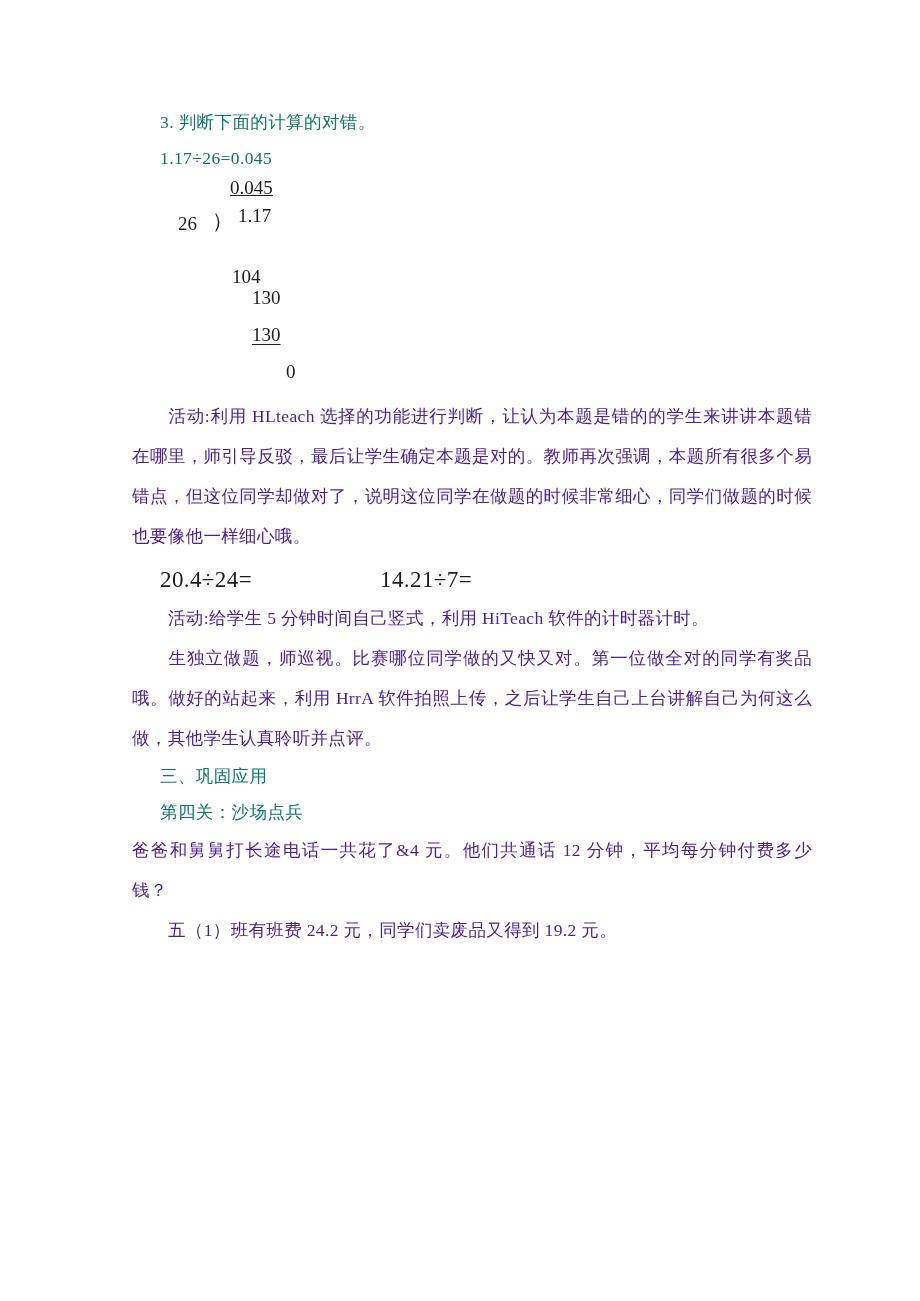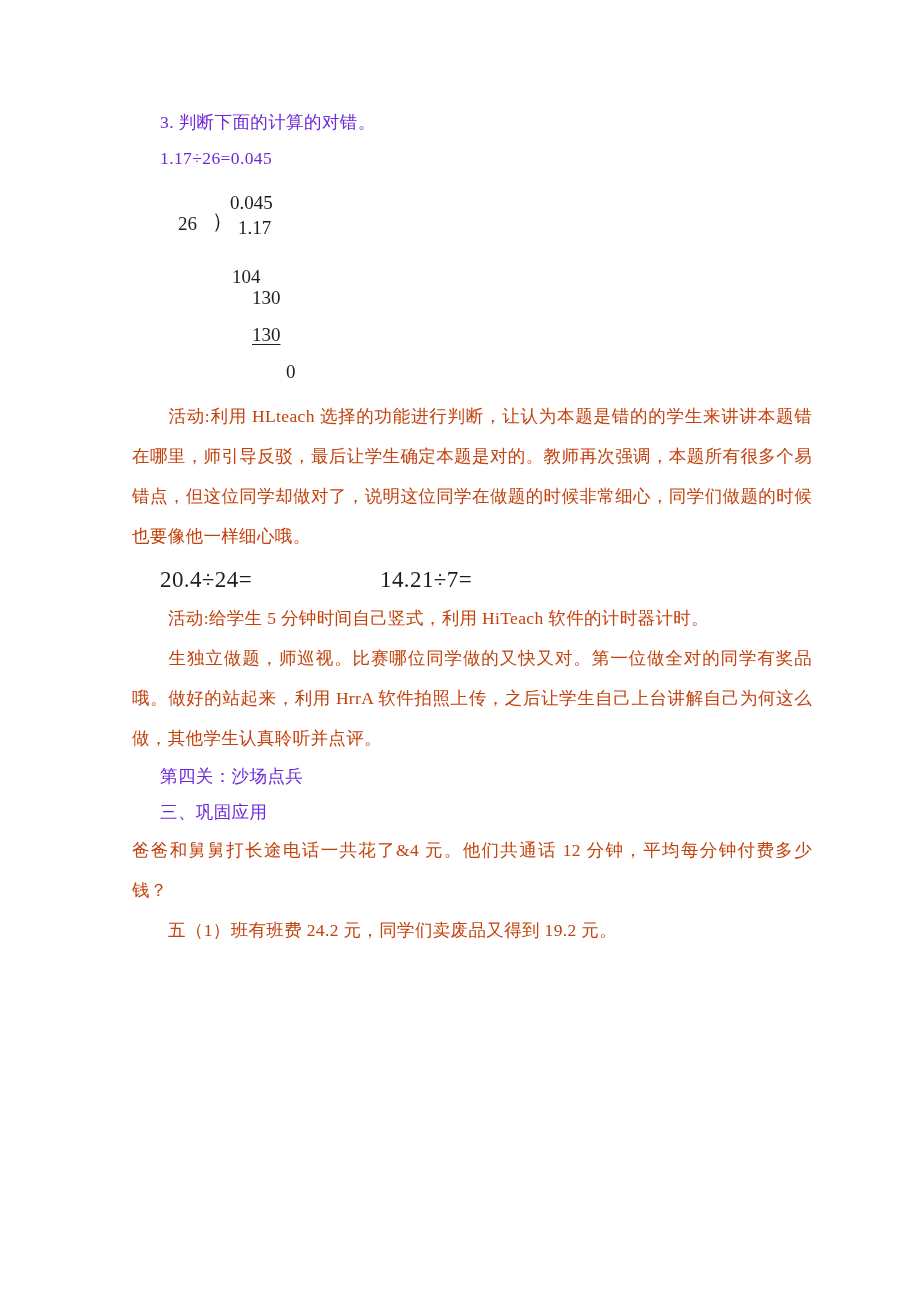--- a/index.html
+++ b/index.html
@@ -24,30 +24,30 @@
     left: 160px;
     top: 104px;
     width: 600px;
   }
   
   .line {
     font-size: 17.5px;
     line-height: 36px;
     letter-spacing: 0.4px;
     white-space: nowrap;
-    color: #6d28d9;
+    color: #0f766e;
     font-family: Liberation Serif, serif;
   }
   .para {
     font-size: 17.5px;
     line-height: 40px;
     letter-spacing: 0.35px;
     text-align: justify;
     text-justify: inter-ideograph;
-    color: #c2410c;
+    color: #4c1d95;
     width: 680px;
     margin-left: -28px;
   }
   .para .ind {
     display: inline-block;
     width: 36px;
   }
   .indent1 {
     padding-left: 0px;
   }
@@ -59,24 +59,24 @@
     height: 178px;
     font-size: 19px;
     line-height: 1;
     color: #1d1d1d;
   }
   .dv {
     position: absolute;
     white-space: nowrap;
     font-family: "Liberation Serif", "DejaVu Serif", serif;
   }
-  .dv-quotient   { left: 70px;  top: 15px;   }
+  .dv-quotient   { left: 70px;  top: 0px; text-decoration: underline;   }
   .dv-divisor    { left: 18px;  top: 36px;  }
   .dv-paren      { left: 52px;  top: 33px;  font-size: 21px; }
-  .dv-dividend   { left: 78px;  top: 40px; text-align: center;  }
+  .dv-dividend   { left: 78px;  top: 28px; text-align: center;  }
   .dv-sub1       { left: 72px;  top: 73px; margin-top: 16px;  }
   .dv-sub2       { left: 92px;  top: 110px; }
   .dv-sub3       { left: 92px;  top: 147px; text-decoration: underline; text-underline-offset: 3px; }
   .dv-rem        { left: 126px; top: 184px; }
   .division { height: 214px; }
 
   
   .exercise-row {
     font-size: 23px;
     line-height: 36px;
@@ -116,23 +116,23 @@
     <div class="spacer-sm"></div>
 
 
 
     <div class="exercise-row"><span>20.4÷24=</span><span class="gap"></span><span>14.21÷7=</span></div>
 
     <div class="para"><span class="ind"></span><span>活动:给学生 5 分钟时间自己竖式，利用 HiTeach 软件的计时器计时。</span></div>
 
     <div class="para"><span class="ind"></span><span>生独立做题，师巡视。比赛哪位同学做的又快又对。第一位做全对的同学有奖品哦。做好的站起来，利用 HrrA 软件拍照上传，之后让学生自己上台讲解自己为何这么做，其他学生认真聆听并点评。</span></div>
 
+    <div class="line indent1">三、巩固应用</div>
+
     <div class="line indent1">第四关：沙场点兵</div>
-
-    <div class="line indent1">三、巩固应用</div>
 
     <div class="para"><span>爸爸和舅舅打长途电话一共花了&amp;4 元。他们共通话 12 分钟，平均每分钟付费多少钱？</span></div>
 
 
     <div class="para"><span class="ind"></span><span>五（1）班有班费 24.2 元，同学们卖废品又得到 19.2 元。</span></div>
 
   </div>
 </div>
 
 </body></html>

